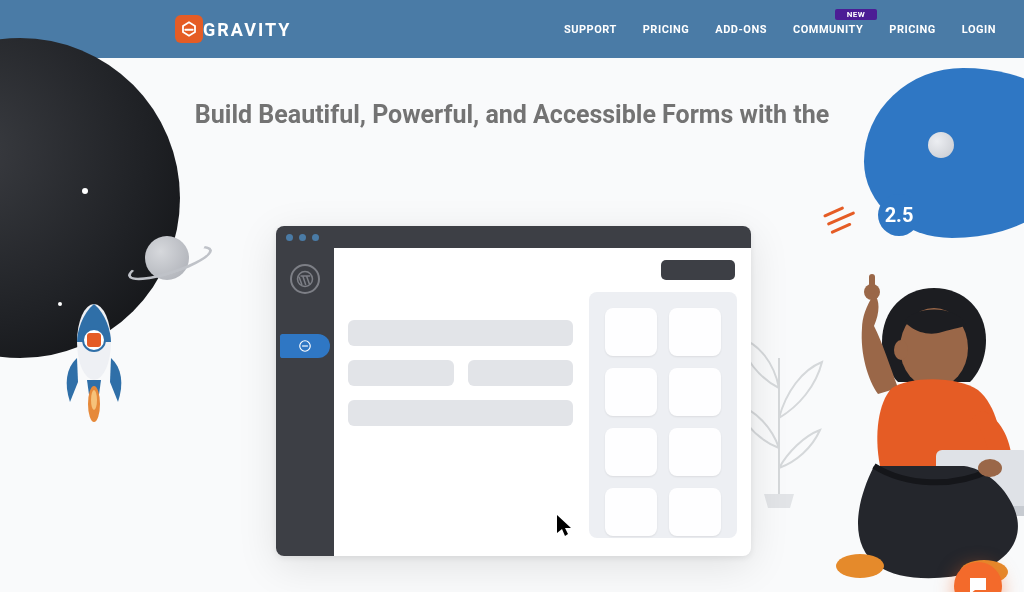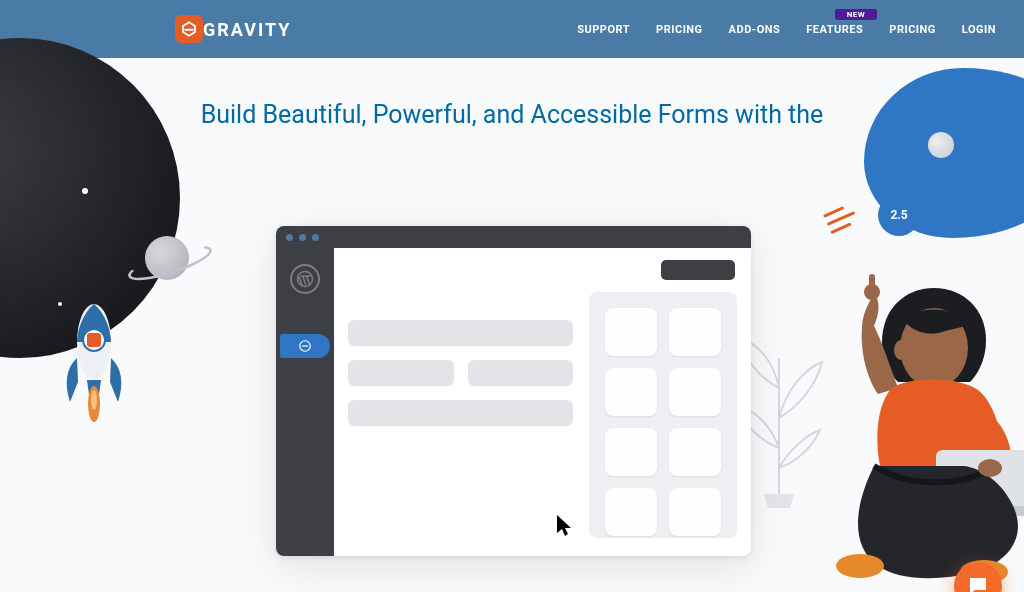--- a/index.html
+++ b/index.html
@@ -8,21 +8,21 @@
   .topbar{height:58px;background:#4a7ba6;display:flex;align-items:center;padding:0 28px 0 175px;}
   .logo-wrap{display:flex;align-items:center;}
   .logo-mark{width:28px;height:28px;background:#e55c25;border-radius:6px;display:flex;align-items:center;justify-content:center;transform:rotate(0deg);}
   .logo-mark svg{width:18px;height:18px;}
   .logo-text{color:#fff;font-size:18px;font-weight:700;letter-spacing:2px;}
   .nav{margin-left:auto;display:flex;align-items:center;gap:26px;}
   .nav a{color:#fff;font-size:11px;font-weight:700;letter-spacing:0.5px;text-decoration:none;position:relative;}
   .badge-new{position:absolute;top:-14px;right:-14px;background:#4c1d95;color:#fff;font-size:8px;font-weight:700;padding:1px 12px;border-radius:2px;letter-spacing:0.5px;}
   
   .hero{position:relative;height:534px;}
-  .headline{text-align:center;font-size:25px;font-weight:400;color:#0369a1;margin:40px auto 0;line-height:1.35;max-width:720px;}
+  .headline{text-align:center;font-size:25px;font-weight:700;color:#737373;margin:40px auto 0;line-height:1.35;max-width:720px;}
   
   .mock{position:absolute;left:276px;top:128px;width:475px;height:330px;background:#fff;border-radius:8px;box-shadow:0 10px 40px rgba(0,0,0,0.10),0 2px 6px rgba(0,0,0,0.08);}
   .mock-titlebar{height:22px;background:#3d3f45;border-radius:8px 8px 0 0;display:flex;align-items:center;padding-left:10px;gap:6px;}
   .mock-titlebar span{width:7px;height:7px;border-radius:50%;background:#4a7ba6;}
   .mock-body{display:flex;height:308px;}
   .mock-side{width:58px;background:#3d3f45;border-radius:0 0 0 8px;display:flex;flex-direction:column;align-items:center;padding-top:16px;}
   .wp-circle{width:26px;height:26px;border:2px solid #7d7f86;border-radius:50%;display:flex;align-items:center;justify-content:center;color:#7d7f86;font-size:14px;font-weight:700;}
   .side-active{margin-top:40px;width:50px;height:24px;background:#2f77c4;border-radius:3px 14px 14px 3px;display:flex;align-items:center;justify-content:center;}
   .side-active svg{width:14px;height:14px;}
   .mock-main{flex:1;padding:12px 14px 14px 14px;display:flex;gap:16px;}
@@ -41,21 +41,21 @@
   .star1{position:absolute;left:82px;top:90px;width:6px;height:6px;background:#fff;border-radius:50%;}
   .star2{position:absolute;left:58px;top:204px;width:4px;height:4px;background:#fff;border-radius:50%;}
   .rocket{position:absolute;left:54px;top:186px;width:80px;height:160px;}
   .rocket svg{width:100%;height:100%;}
   
   .blob{position:absolute;right:-60px;top:-30px;width:220px;height:170px;background:#2f77c4;border-radius:45% 55% 60% 40%/55% 45% 55% 45%;}
   .moon2{position:absolute;right:70px;top:34px;width:26px;height:26px;border-radius:50%;background:radial-gradient(circle at 35% 35%,#eceef2,#c6c9cf);}
   .rays{position:absolute;right:168px;top:110px;display:flex;flex-direction:column;gap:6px;transform:rotate(-24deg);}
   .rays span{display:block;width:22px;height:3px;background:#e55c25;border-radius:2px;}
   .rays span:nth-child(2){width:30px;}
-  .version-badge{position:absolute;right:104px;top:96px;width:42px;height:42px;background:#2f77c4;border-radius:50%;color:#fff;display:flex;align-items:center;justify-content:center;font-size:12px;font-weight:700;}
+  .version-badge{position:absolute;right:104px;top:96px;width:42px;height:42px;background:#2f77c4;border-radius:50%;color:#fff;display:flex;align-items:center;justify-content:center;font-size:20px;font-weight:700;}
   .person{position:absolute;right:-20px;top:172px;width:230px;height:340px;}
   .person svg{width:100%;height:100%;}
   .plant{position:absolute;right:190px;top:230px;width:110px;height:180px;opacity:0.7;}
   .plant svg{width:100%;height:100%;}
   
   .chat{position:absolute;right:22px;bottom:22px;width:48px;height:48px;background:#f36a2b;border-radius:50%;display:flex;align-items:center;justify-content:center;box-shadow:0 4px 18px rgba(243,106,43,0.5);}
   .chat svg{width:24px;height:24px;}
 </style>
 </head>
 <body>
@@ -70,21 +70,21 @@
             <path d="M7 13 L17 13" stroke-linecap="round"></path>
           </svg>
       </div>
       <span class="logo-text">GRAVITY</span>
     </div>
     <nav class="nav">
       <a href="#">SUPPORT</a>
       <a href="#">PRICING</a>
       <a href="#">ADD-ONS</a>
       <a href="#">
-        <span>FEATURES</span>
+        <span>COMMUNITY</span>
         <span class="badge-new">NEW</span>
       </a>
       <a href="#">PRICING</a>
       <a href="#">LOGIN</a>
     </nav>
   </div>
 
   <div class="hero">
 
     <h1 class="headline">

